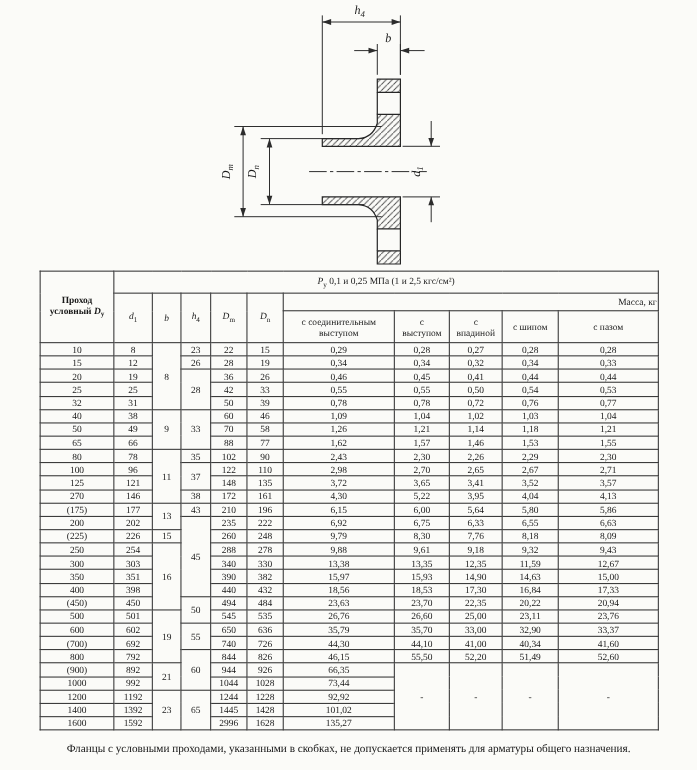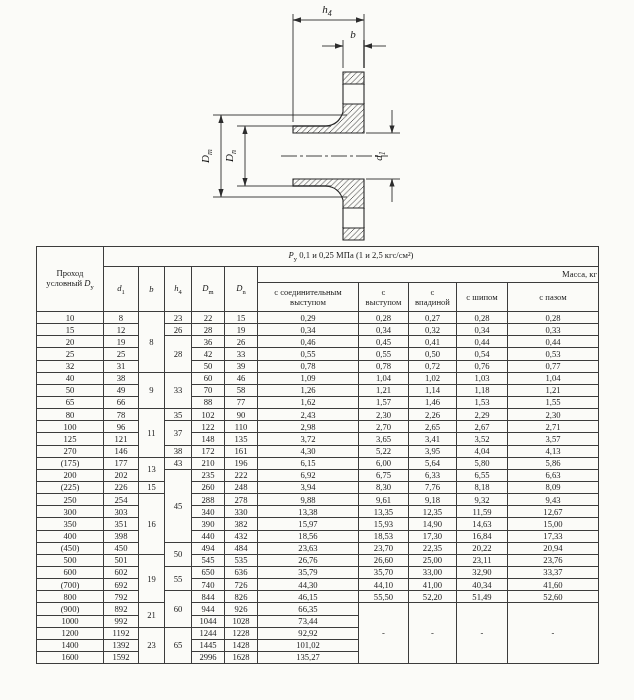--- a/index.html
+++ b/index.html
@@ -120,21 +120,21 @@
           <col style="width:33px">
           <col style="width:33px">
         <col style="width:101px">
           <col style="width:50px">
           <col style="width:48px">
         <col style="width:51px">
           <col style="width:91px">
       </colgroup>
       <thead>
         <tr>
-          <th rowspan="3" style="height:17px;">
+          <th rowspan="3" style="height:17px;font-weight:bold;">
             <span>Проход</span><br>
             <span>условный </span><span class="sym">D</span><sub>у</sub>
           </th>
           <th colspan="10" style="height:17px;">
             <span class="sym">P</span><sub>у</sub><span> 0,1 и 0,25 МПа (1 и 2,5 кгс/см²)</span>
           </th>
         </tr>
         <tr>
           <th rowspan="2"><span class="sym">d</span><sub>1</sub></th>
           <th rowspan="2"><span class="sym">b</span></th>
@@ -324,21 +324,21 @@
             <td>6,33</td>
             <td>6,55</td>
             <td>6,63</td>
           </tr>
           <tr>
             <td>(225)</td>
             <td>226</td>
             <td>15</td>
             <td>260</td>
             <td>248</td>
-            <td>3,94</td>
+            <td>9,79</td>
             <td>8,30</td>
             <td>7,76</td>
             <td>8,18</td>
             <td>8,09</td>
           </tr>
           <tr>
             <td>250</td>
             <td>254</td>
             <td rowspan="5">16</td>
             <td>288</td>
@@ -480,14 +480,15 @@
             <td>1600</td>
             <td>1592</td>
             <td>2996</td>
             <td>1628</td>
             <td>135,27</td>
           </tr>
         </tbody>
     </table>
   </div>
 
+  <div class="footnote">Фланцы с условными проходами, указанными в скобках, не допускается применять для арматуры общего назначения.</div>
 
 </div>
 
 </body></html>

